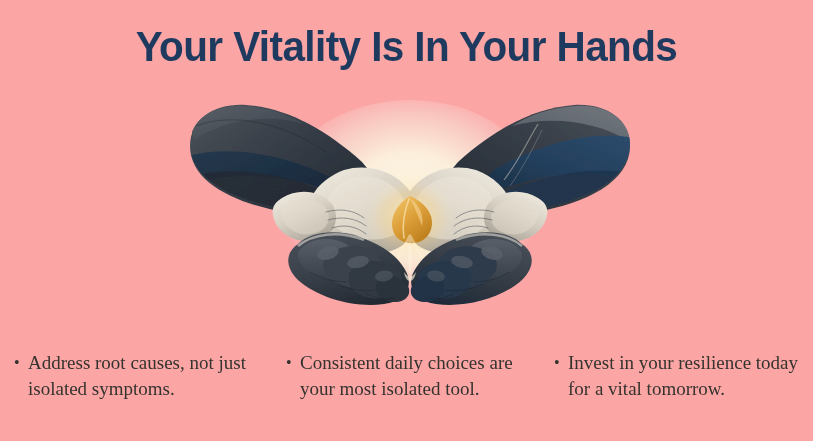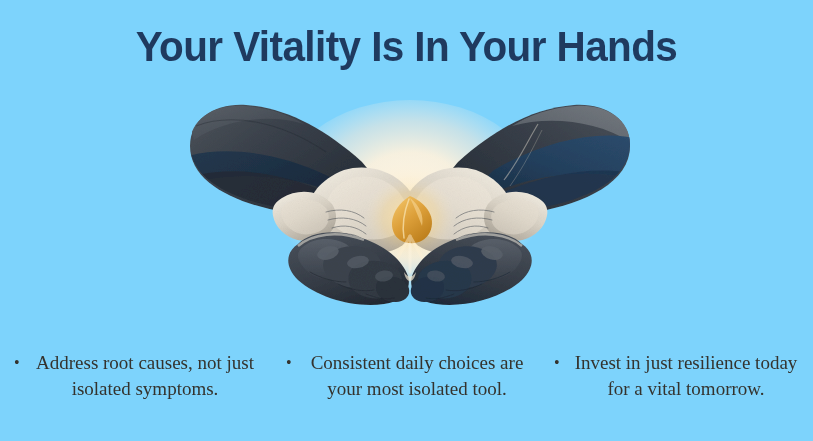--- a/index.html
+++ b/index.html
@@ -4,21 +4,21 @@
 <style>
   html, body {
     margin: 0;
     padding: 0;
     background: #ffffff;
   }
   #canvas {
     position: relative;
     width: 813px;
     height: 441px;
-    background: #7dd3fc;
+    background: #fca5a5;
     overflow: hidden;
     font-family: "Liberation Sans", sans-serif;
   }
 
   
   #title {
     position: absolute;
     top: 19px;
     left: 0;
     width: 813px;
@@ -60,21 +60,20 @@
   .bullet-dot {
     flex: 0 0 auto;
     width: 14px;
     font-size: 16px;
     line-height: 25.5px;
     color: #34332e;
     text-align: left;
   }
   .bullet-text {
     flex: 1 1 auto;
-    text-align: center;
   }
   #col-1 { left: 14px;  width: 248px; }
   #col-2 { left: 286px; width: 248px; }
   #col-3 { left: 554px; width: 250px; }
 </style>
 </head>
 <body>
 
 <div id="canvas">
 
@@ -300,17 +299,17 @@
   <div id="col-2" class="bullet-col">
     <div class="bullet-row">
       <span class="bullet-dot">•</span>
       <span class="bullet-text">Consistent daily choices are your most isolated tool.</span>
     </div>
   </div>
 
   <div id="col-3" class="bullet-col">
     <div class="bullet-row">
       <span class="bullet-dot">•</span>
-      <span class="bullet-text">Invest in just resilience today for a vital tomorrow.</span>
+      <span class="bullet-text">Invest in your resilience today for a vital tomorrow.</span>
     </div>
   </div>
 
 </div>
 
 </body></html>

